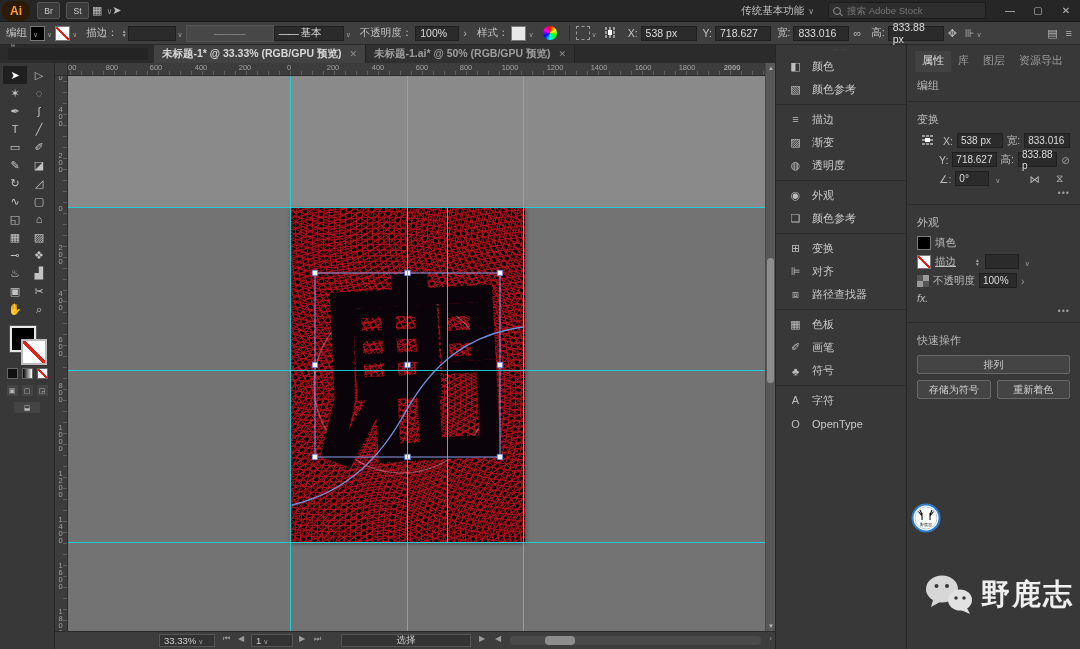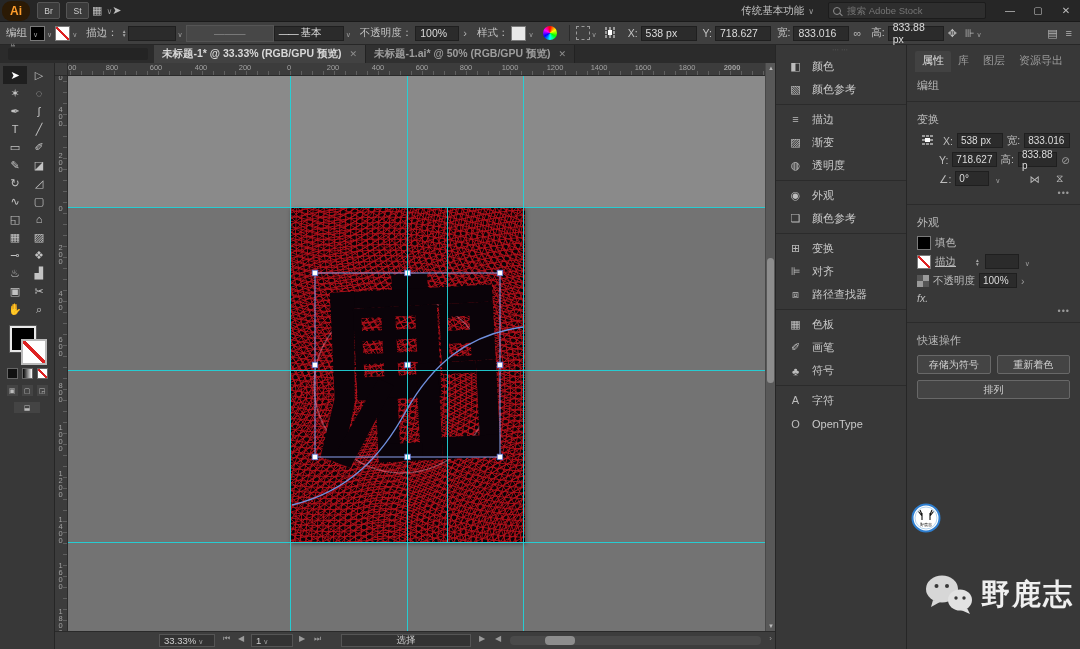--- a/index.html
+++ b/index.html
@@ -981,25 +981,25 @@
       <span style="color:#9a9a9a">›</span>
     </div>
     <div class="prow" style="font-style:italic">
       <span>fx.</span>
     </div>
     <div class="pmore">•••</div>
     <div class="psep"></div>
     <div class="psec-title">快速操作</div>
     <div id="quickbtns">
         <div class="qrow">
+          <div class="qbtn">排列</div>
+        </div>
+        <div class="qrow">
           <div class="qbtn">存储为符号</div>
           <div class="qbtn">重新着色</div>
-        </div>
-        <div class="qrow">
-          <div class="qbtn">排列</div>
         </div>
       </div>
 
     <div id="deer-badge">
       <svg width="30" height="30" viewBox="0 0 30 30">
         <circle cx="15" cy="15" r="13.5" fill="#ffffff" stroke="#2f7fd0" stroke-width="2"></circle>
         <circle cx="15" cy="15" r="11" fill="none" stroke="#9fc6e8" stroke-width="0.8"></circle>
         <g stroke="#111" stroke-width="1.1" fill="none">
           <path d="M11,17 L11,10 M11,13 L7.5,8.5 M11,11.5 L9,7 M19,17 L19,10 M19,13 L22.5,8.5 M19,11.5 L21,7"></path>
         </g>

